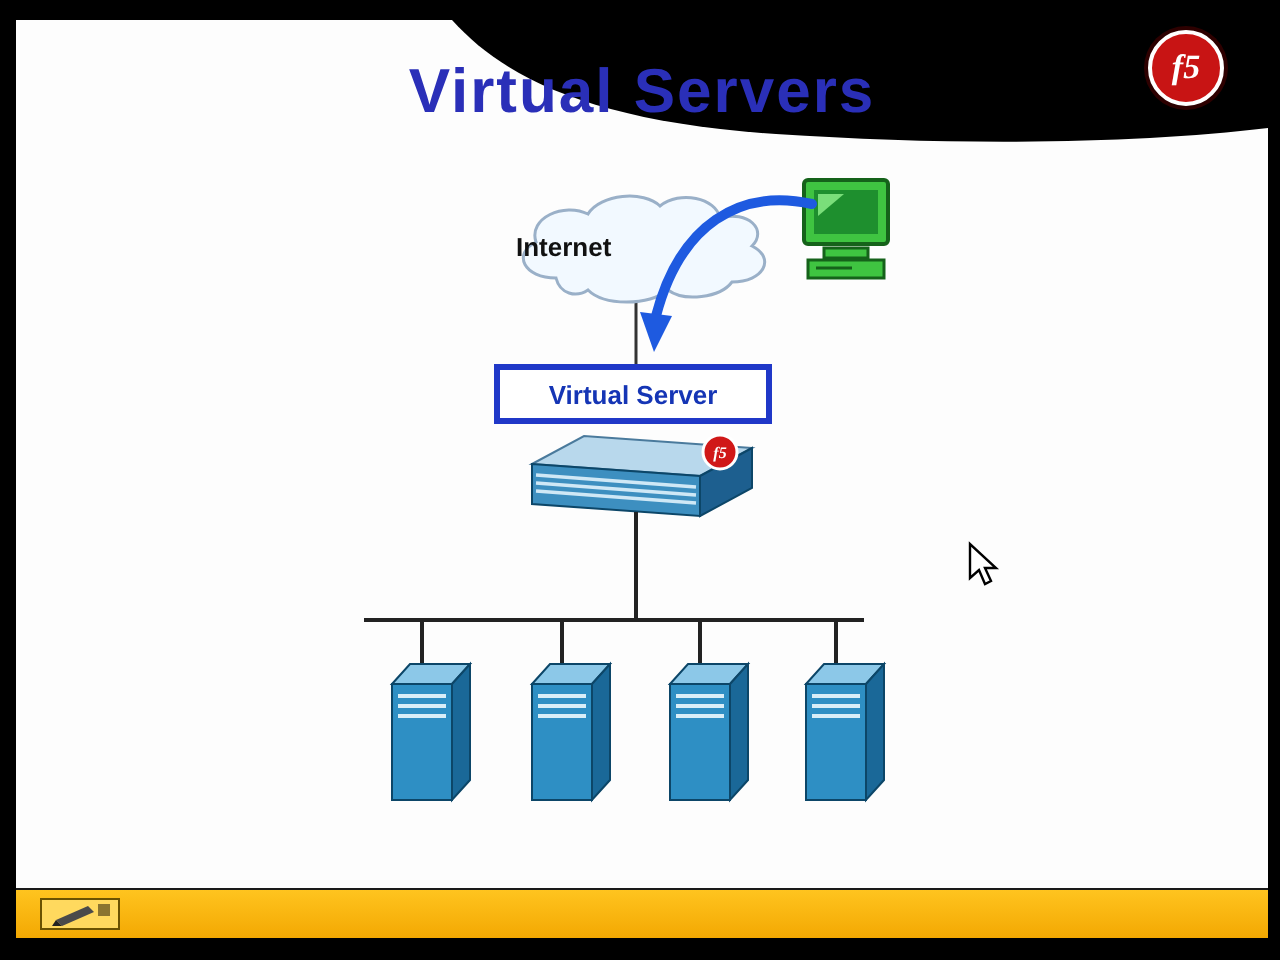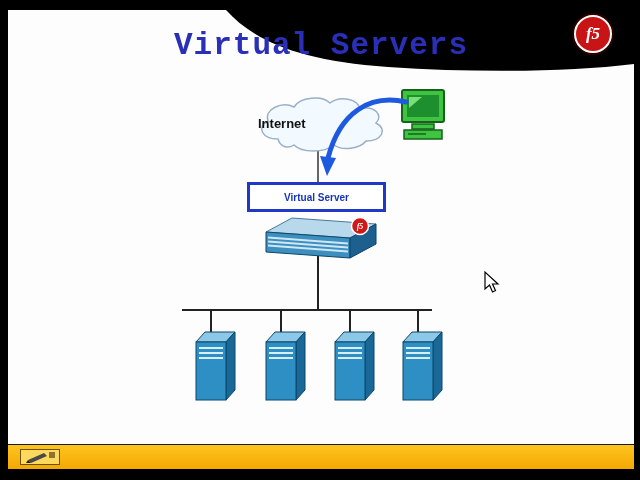--- a/index.html
+++ b/index.html
@@ -1,30 +1,30 @@
 <!DOCTYPE html>
 <html><head>
 <meta charset="utf-8">
 <style>
   html,body{margin:0;padding:0;background:#000;}
   #frame{position:relative;width:640px;height:480px;background:#000;overflow:hidden;
          font-family:"Liberation Sans",sans-serif;}
   #slide{position:absolute;left:8px;top:10px;width:626px;height:434px;background:#fdfdfd;overflow:hidden;}
   #diagram{position:absolute;left:0;top:0;width:626px;height:434px;z-index:1;}
   .slide-title{position:absolute;left:0;top:18px;width:100%;text-align:center;z-index:2;
-    font-family:Liberation Mono, monospace;font-weight:600;font-size:31px;color:#2a2fb8;letter-spacing:1px;}
+    font-family:Liberation Sans, sans-serif;font-weight:600;font-size:31px;color:#2a2fb8;letter-spacing:1px;}
   .f5-logo{position:absolute;left:566px;top:5px;width:34px;height:34px;border-radius:50%;
     background:#c81414;border:2px solid #fff;box-shadow:0 0 0 2px rgba(90,0,0,.5);
     display:flex;align-items:center;justify-content:center;z-index:3;}
   .f5-logo span{color:#fff;font-family:"Liberation Serif",serif;font-style:italic;font-weight:bold;font-size:17px;}
   .internet-label{position:absolute;left:250px;top:106px;width:120px;text-align:left;z-index:2;
     font-weight:bold;font-size:13px;color:#111;}
   .vs-box{position:absolute;left:239px;top:172px;width:133px;height:24px;background:#fff;
     border:3px solid #2038c8;z-index:2;display:flex;align-items:center;justify-content:center;}
-  .vs-box span{font-weight:bold;font-size:10px;color:#1535b5;}
+  .vs-box span{font-weight:bold;font-size:13px;color:#1535b5;}
   #toolbar{position:absolute;left:8px;top:444px;width:626px;height:24px;
     background:linear-gradient(180deg,#ffc41f 0%,#f3a802 100%);border-top:1px solid #1a1a1a;}
   .pen-btn{position:absolute;left:12px;top:4px;width:40px;height:16px;padding:0;border:none;
     background:transparent;cursor:pointer;}
 </style>
 </head>
 <body>
 
 <div id="frame">
   <div id="slide">

